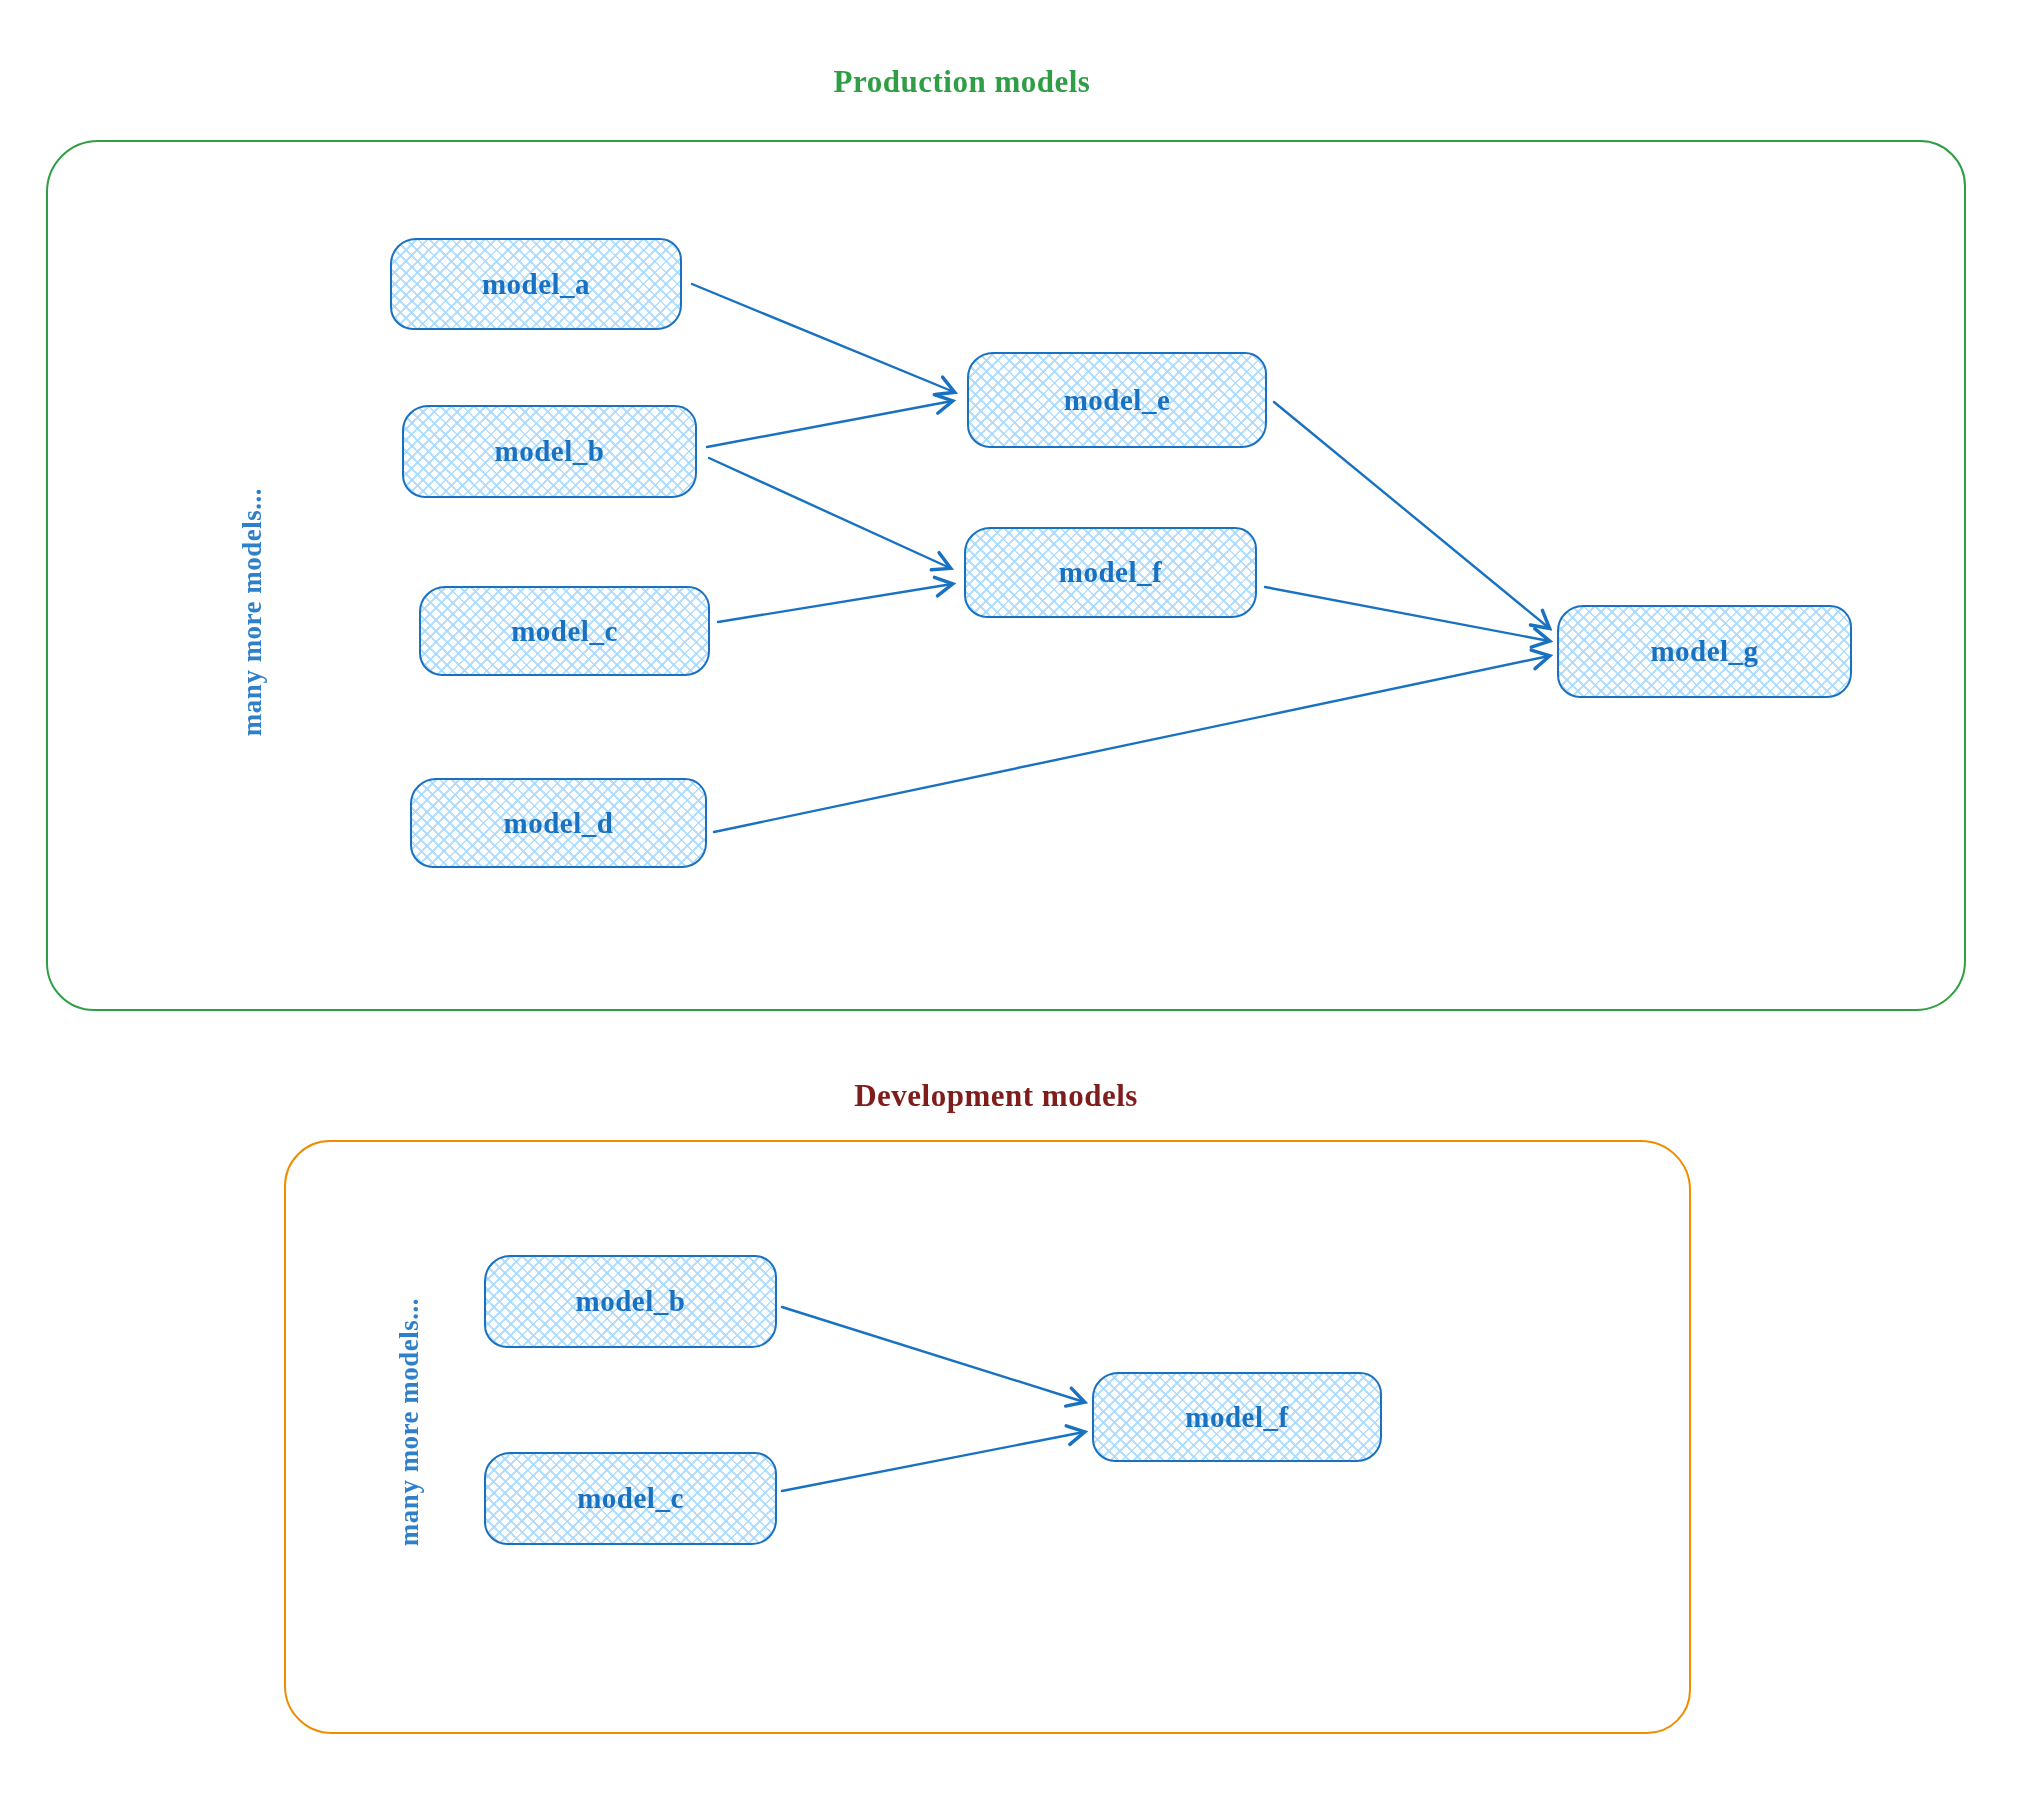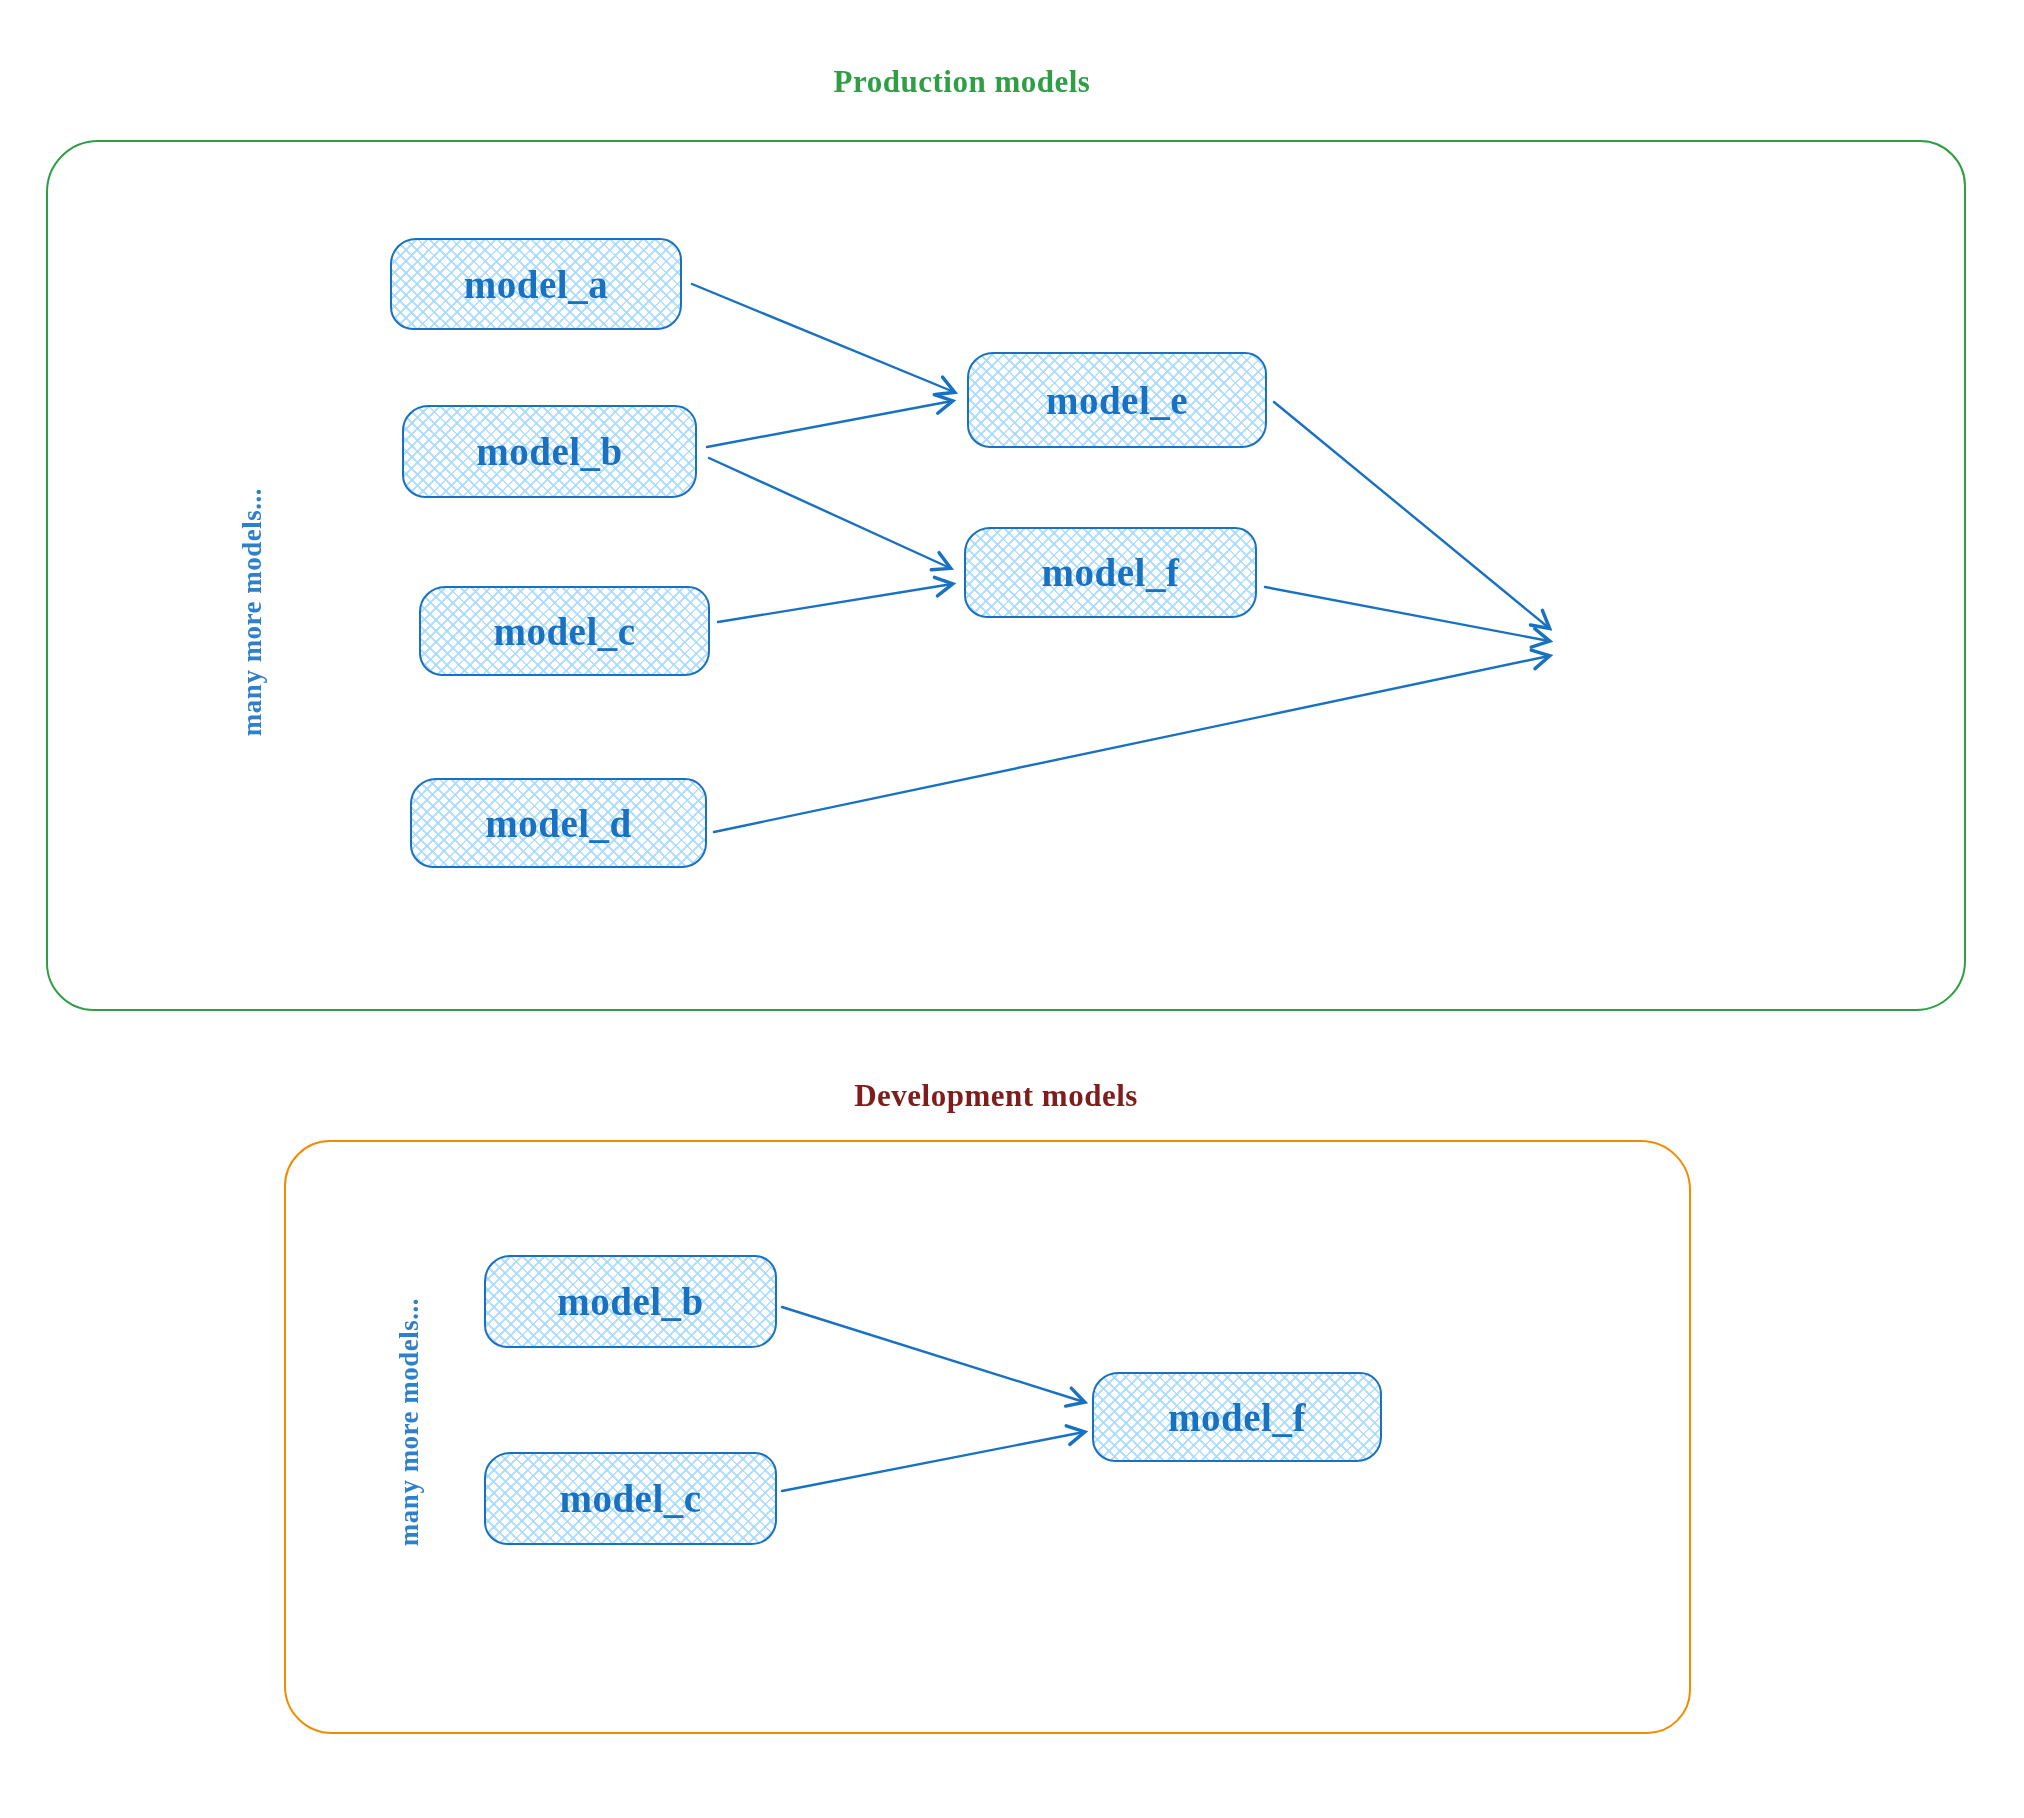--- a/index.html
+++ b/index.html
@@ -44,21 +44,21 @@
     border: 2.5px solid #1971c2;
     background-color: #ffffff;
     background-image:
       repeating-linear-gradient(45deg, rgba(165,216,255,0.8) 0px, rgba(165,216,255,0.8) 2px, transparent 2px, transparent 8px),
       repeating-linear-gradient(135deg, rgba(165,216,255,0.8) 0px, rgba(165,216,255,0.8) 2px, transparent 2px, transparent 8px);
     border-radius: 26px 22px 25px 23px;
     display: flex;
     align-items: center;
     justify-content: center;
     color: #1971c2;
-    font-size: 39px;
+    font-size: 29px;
     font-weight: 600;
     letter-spacing: 0.5px;
   }
   .side-label {
     position: absolute;
     width: 290px;
     height: 38px;
     transform: rotate(-90deg);
     display: flex;
     align-items: center;
@@ -121,20 +121,23 @@
   </div>
   <div class="node" style="left:955px; top:352px; width:300px; height:96px;">
     <span>model_e</span>
   </div>
   <div class="node" style="left:398px; top:778px; width:297px; height:90px;">
     <span>model_d</span>
   </div>
   <div class="node" style="left:952px; top:527px; width:293px; height:91px;">
     <span>model_f</span>
   </div>
+  <div class="node" style="left:1545px; top:605px; width:295px; height:93px;">
+    <span>model_g</span>
+  </div>
 
   <div class="node" style="left:472px; top:1255px; width:293px; height:93px;">
     <span>model_b</span>
   </div>
   <div class="node" style="left:472px; top:1452px; width:293px; height:93px;">
     <span>model_c</span>
   </div>
   <div class="node" style="left:1080px; top:1372px; width:290px; height:90px;">
     <span>model_f</span>
   </div>

